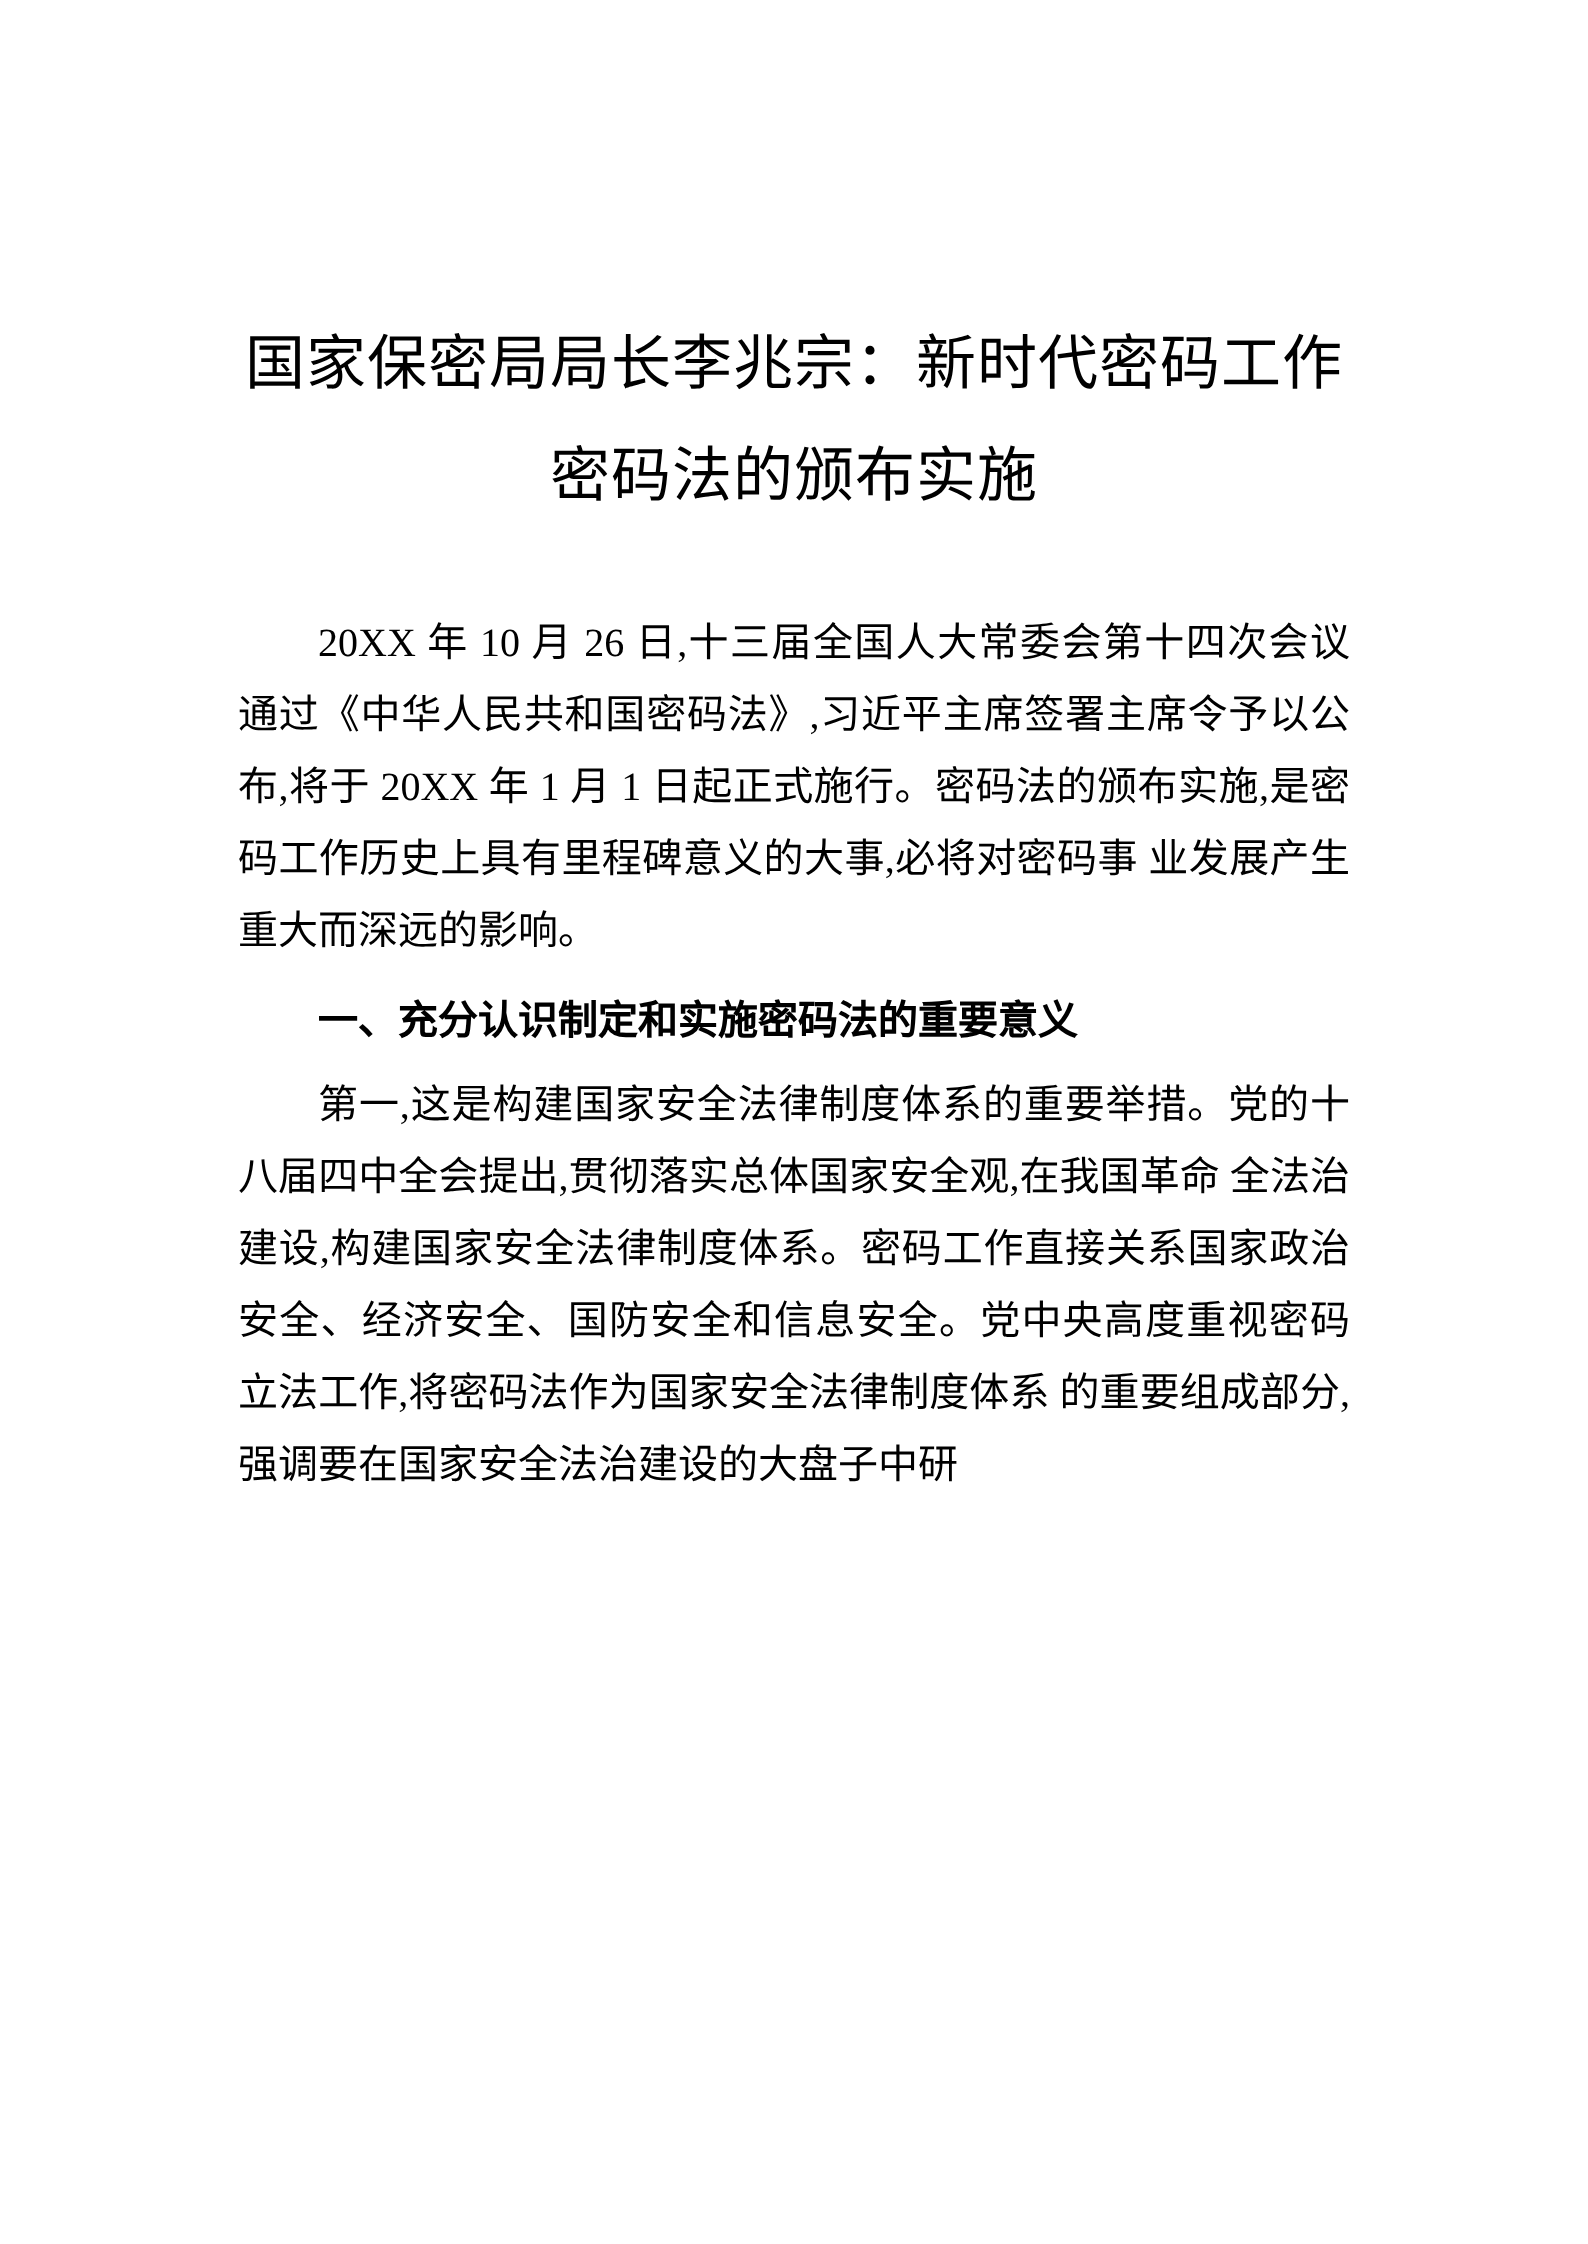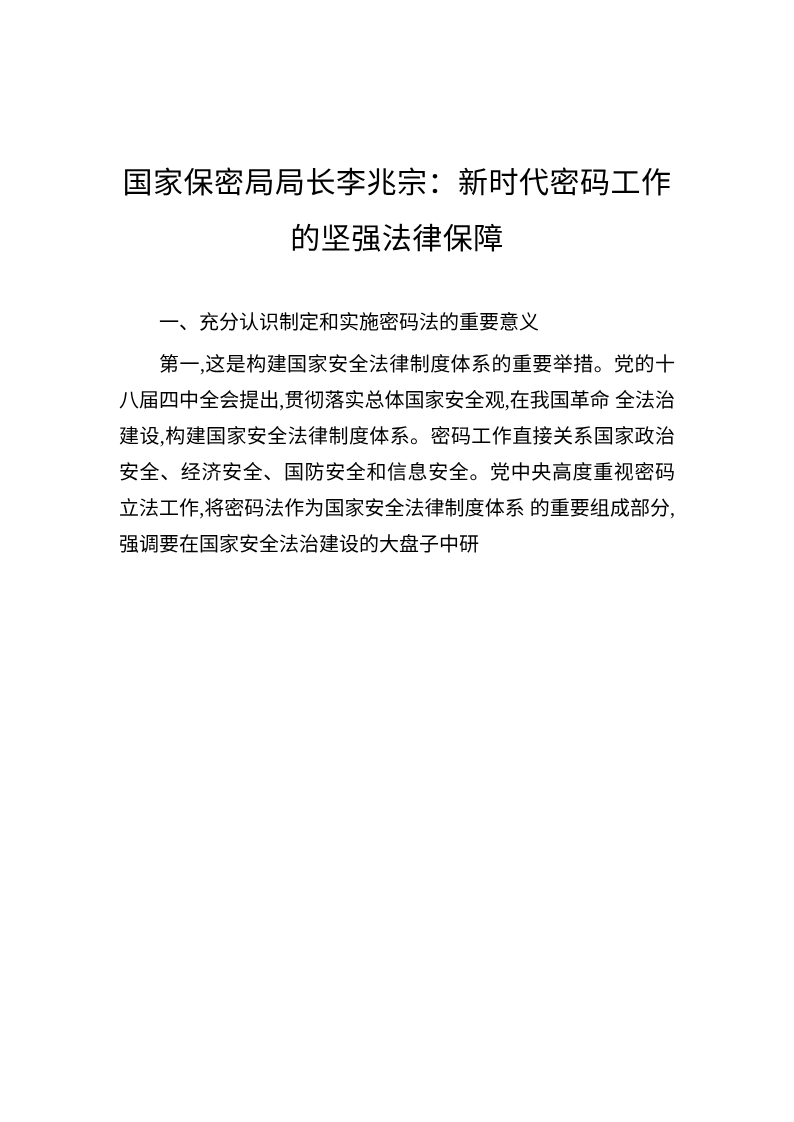--- a/index.html
+++ b/index.html
@@ -40,35 +40,36 @@
     line-height: 36px;
     text-align: justify;
     text-indent: 2em;
     word-break: normal;
     overflow-wrap: break-word;
   }
   .section-heading {
     margin: 7px 0 6px 0;
     font-family: "Liberation Sans", "DejaVu Sans", sans-serif;
     font-size: 20px;
-    font-weight: 400;
+    font-weight: 700;
     line-height: 36px;
     text-indent: 2em;
     text-align: left;
   }
 </style>
 </head>
 <body>
 
 <div class="page">
 
   <h1 class="doc-title">
     <span class="title-line">国家保密局局长李兆宗：新时代密码工作</span>
-    <span class="title-line">的坚强法律保障</span>
+    <span class="title-line">密码法的颁布实施</span>
   </h1>
 
+  <p class="para">20XX 年 10 月 26 日,十三届全国人大常委会第十四次会议通过《中华人民共和国密码法》,习近平主席签署主席令予以公布,将于 20XX 年 1 月 1 日起正式施行。密码法的颁布实施,是密码工作历史上具有里程碑意义的大事,必将对密码事 业发展产生重大而深远的影响。</p>
 
   <h2 class="section-heading">一、充分认识制定和实施密码法的重要意义</h2>
 
 
   <p class="para">第一,这是构建国家安全法律制度体系的重要举措。党的十八届四中全会提出,贯彻落实总体国家安全观,在我国革命 全法治建设,构建国家安全法律制度体系。密码工作直接关系国家政治安全、经济安全、国防安全和信息安全。党中央高度重视密码立法工作,将密码法作为国家安全法律制度体系 的重要组成部分,强调要在国家安全法治建设的大盘子中研</p>
 
 </div>
 
 </body></html>

